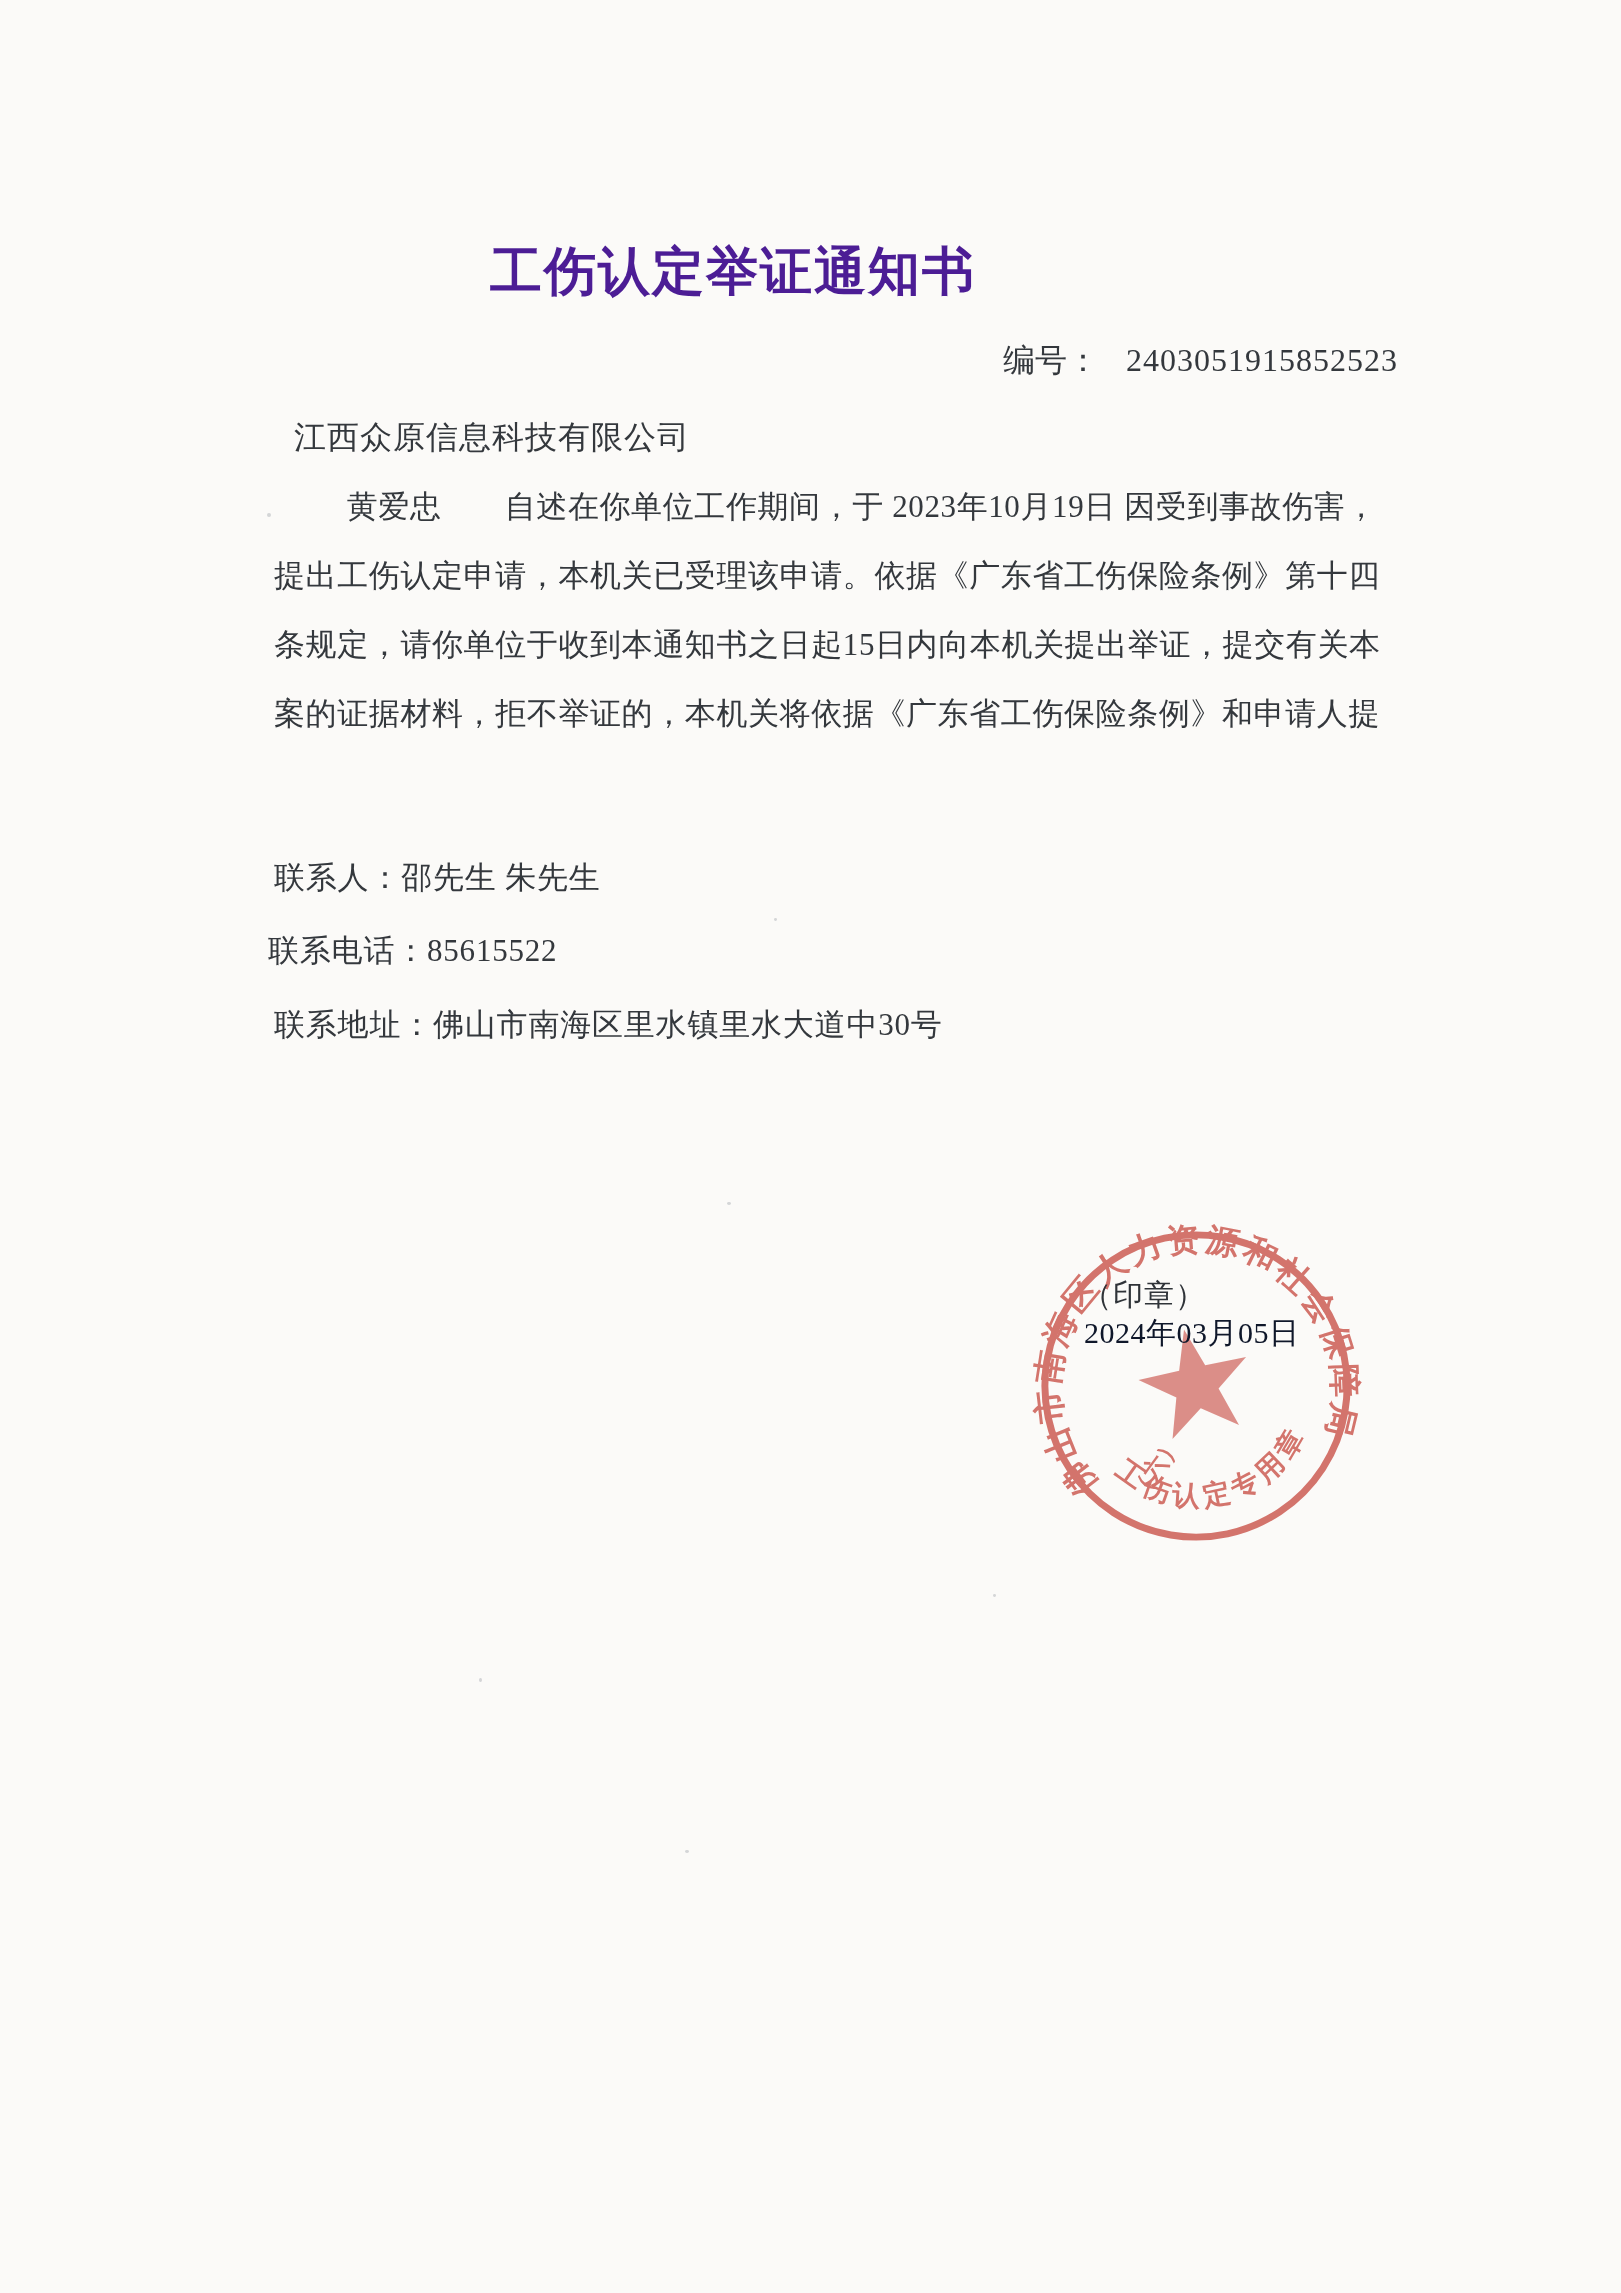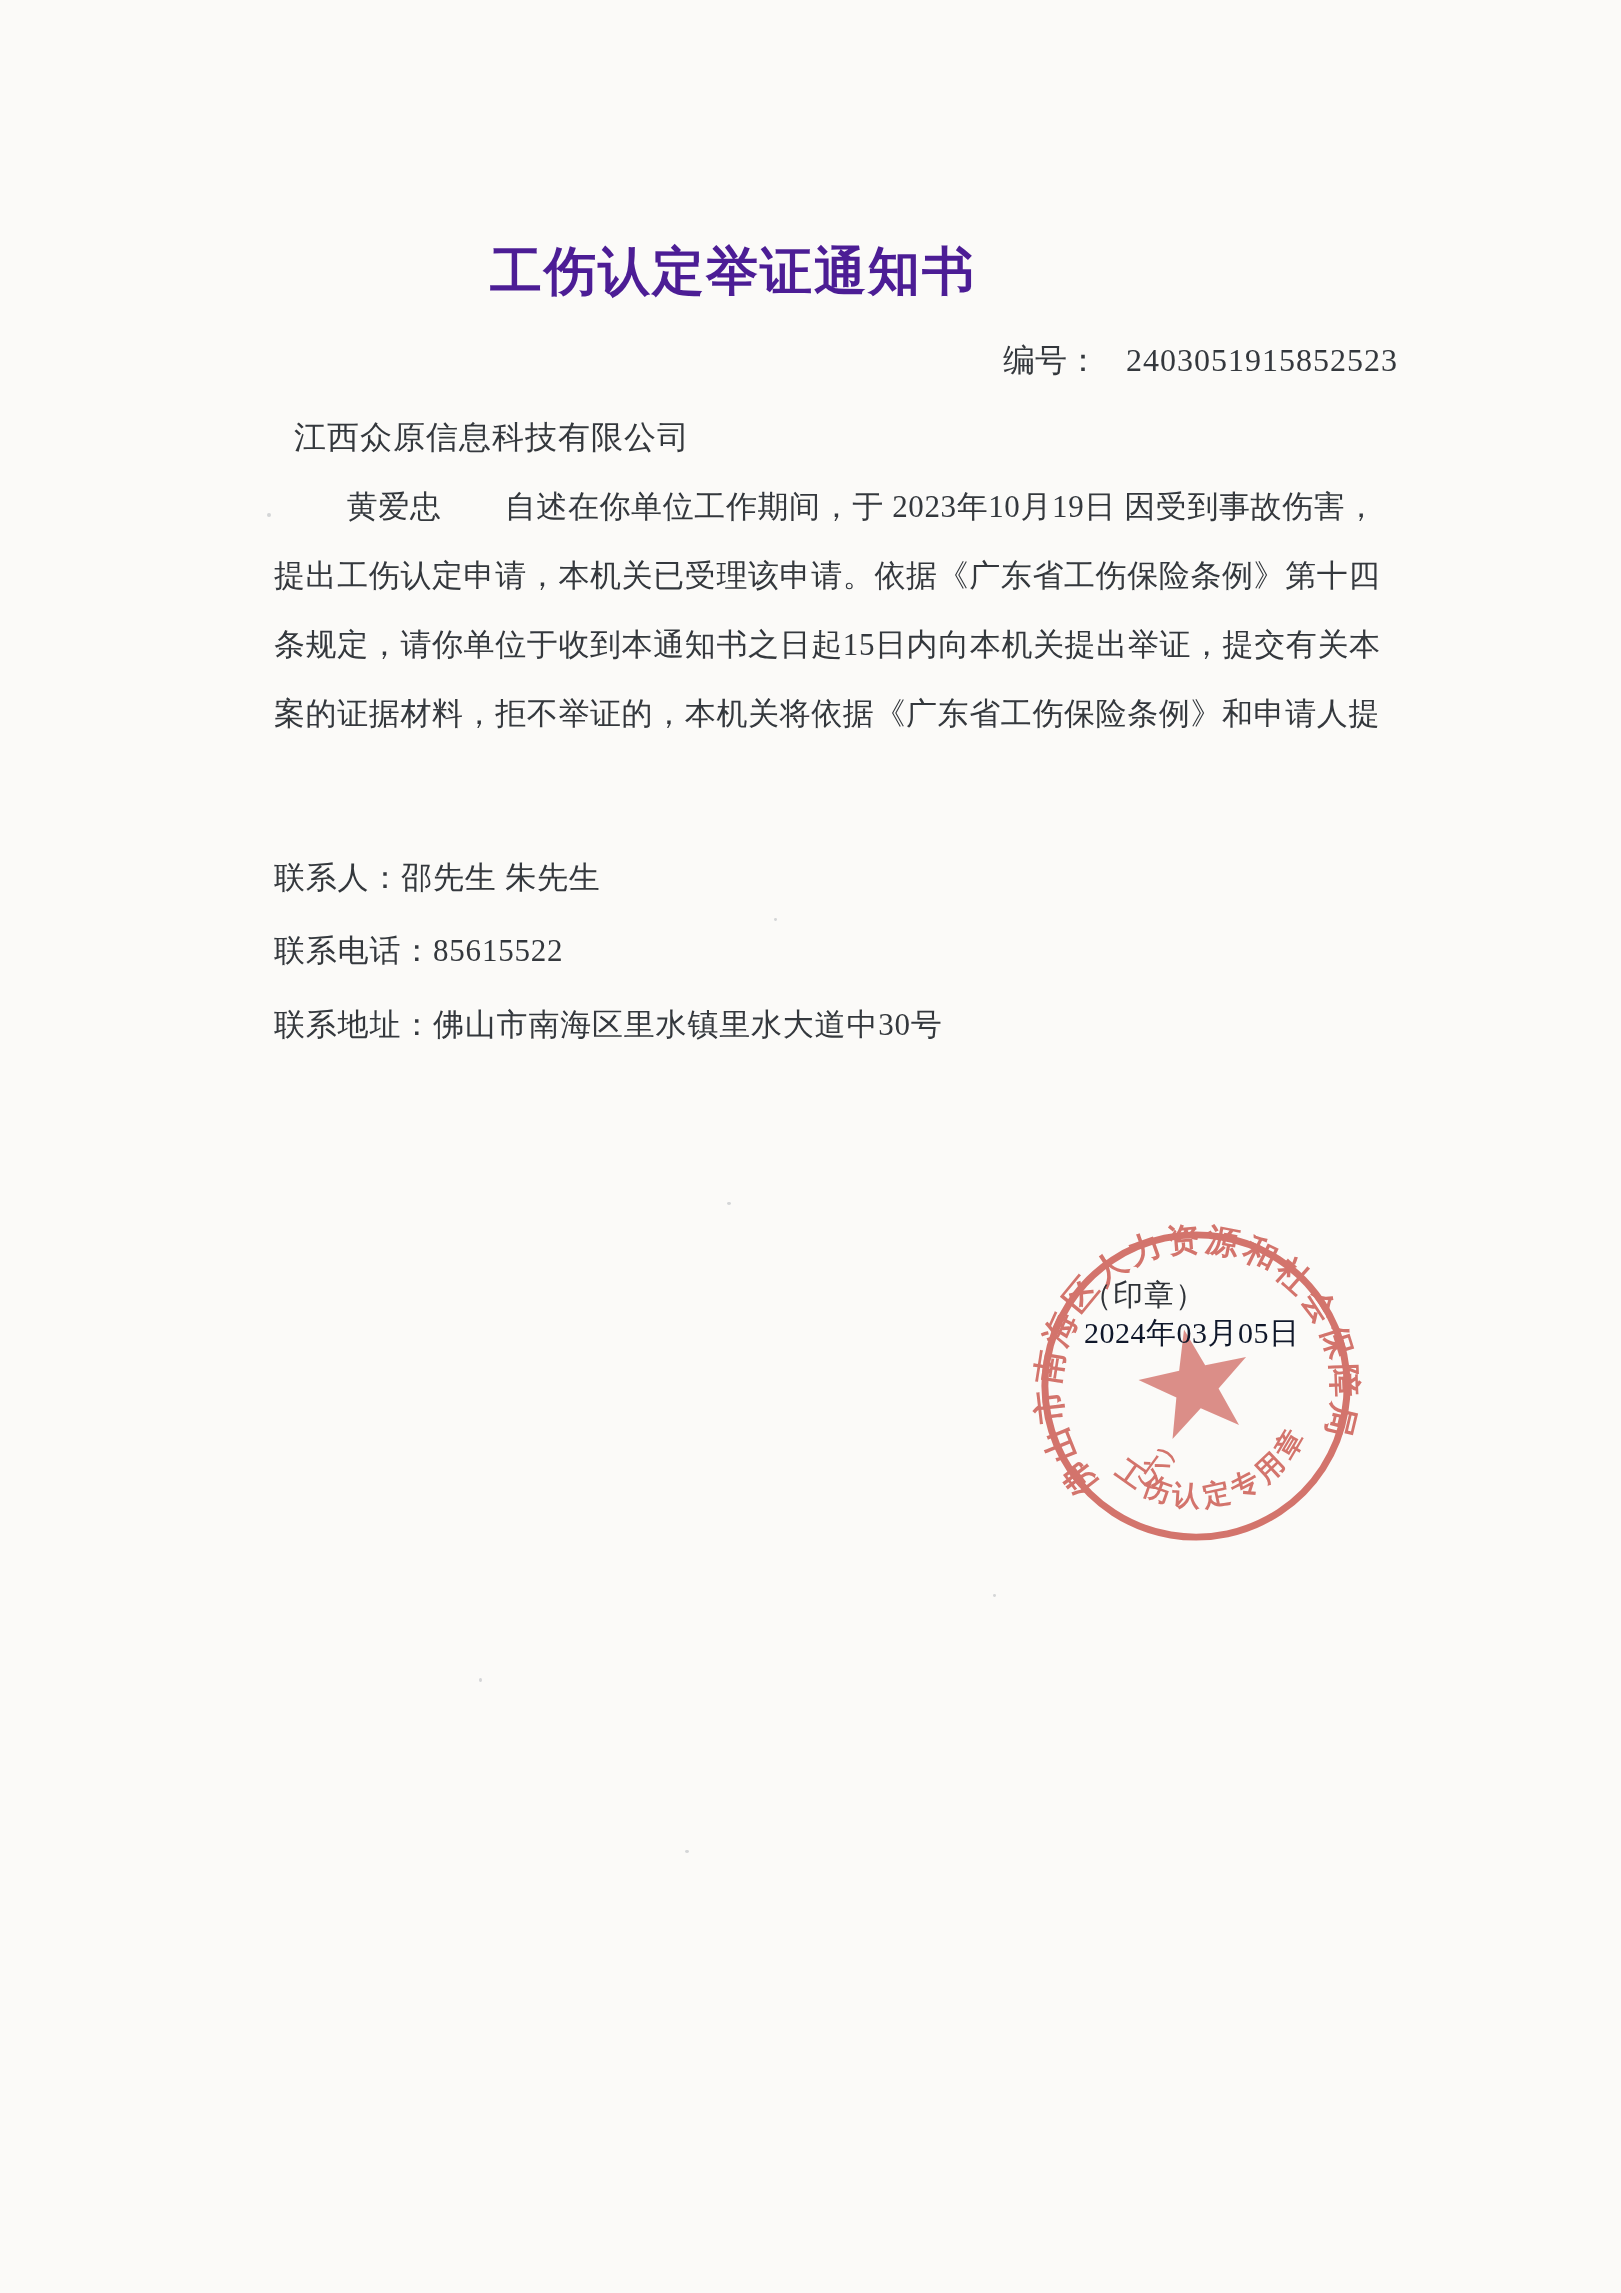--- a/index.html
+++ b/index.html
@@ -46,21 +46,21 @@
     text-align: right;
   }
   .body-line:first-child { padding-left: 53px; }
 
   .contact-row {
     font-size: 31px;
     letter-spacing: 0.8px;
     white-space: nowrap;
   }
   .contact-0 { left: 274px; top: 857px; }
-  .contact-1 { left: 274px; top: 930px; }
+  .contact-1 { left: 268px; top: 930px; }
   .contact-2 { left: 274px; top: 1004px; }
 
   .stamp-wrap { left: 1027px; top: 1217px; width: 338px; height: 338px; }
   .stamp-svg { width: 100%; height: 100%; }
 
   .stamp-overlay-note {
     left: 1082px; top: 1275px;
     font-size: 30px;
     color: #2f3338;
     letter-spacing: 1px;

